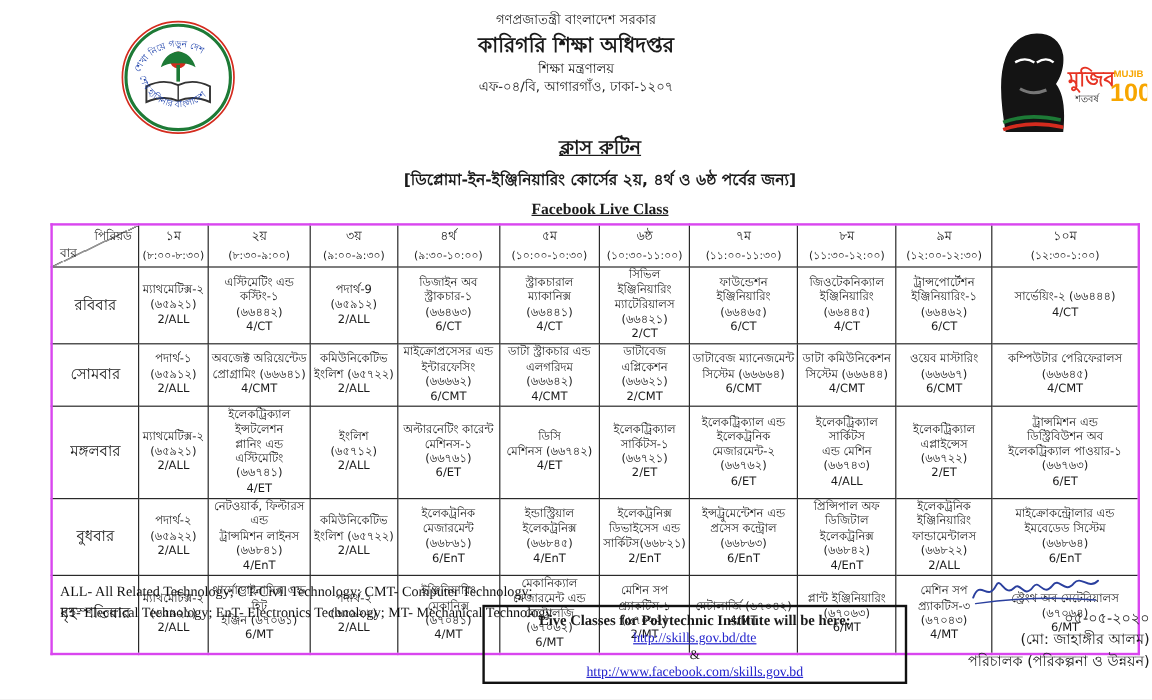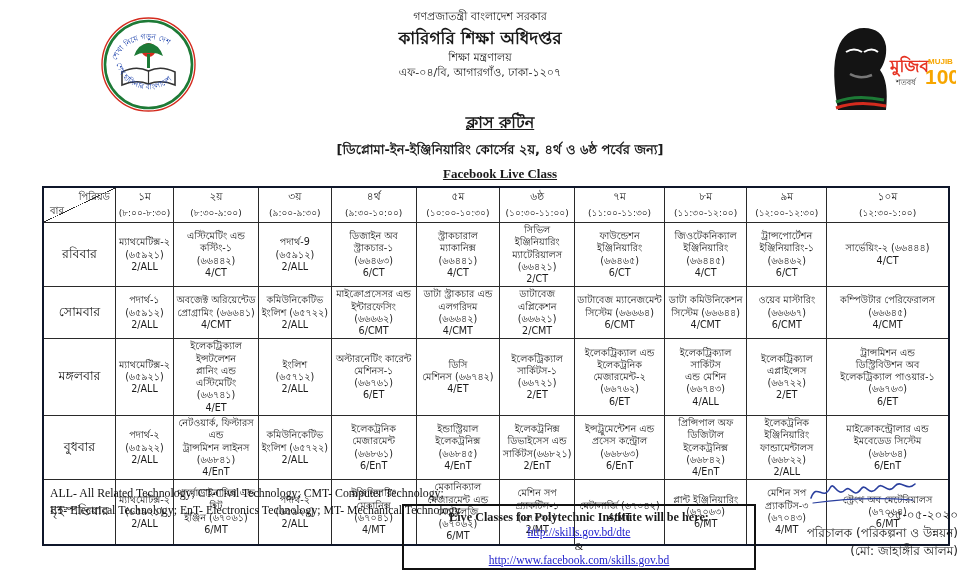--- a/index.html
+++ b/index.html
@@ -18,21 +18,21 @@
   .routine-title{font-size:16px;font-weight:bold;text-decoration:underline;}
   .course-note{font-size:13px;font-weight:bold;margin-top:3px;}
   .fb-live{font-size:13px;font-weight:bold;text-decoration:underline;margin-top:5px;
            font-family:"Liberation Serif",serif;}
   
   .tablewrap{position:absolute;left:42px;top:186px;width:908px;height:294px;}
   table.routine{border-collapse:collapse;table-layout:fixed;width:100%;height:100%;
                 background:#fff;}
   table.routine th,table.routine td{border:1px solid #2a2a2a;padding:1px 2px;vertical-align:middle;
                 text-align:center;overflow:hidden;}
-  table.routine{border:2px solid #0f172a;}
+  table.routine{border:2px solid #d946ef;}
   .pl{display:block;font-size:10.5px;font-weight:normal;}
   .pt{display:block;font-size:9px;font-weight:normal;}
   td.day{font-size:12.5px;margin-top:33px;}
   td.cell{font-size:9.6px;line-height:1.28;white-space:pre-line;}
   th.corner{position:relative;background-image:linear-gradient(to bottom right,
             transparent 49.4%,#2a2a2a 49.4%,#2a2a2a 50.6%,transparent 50.6%);}
   th.corner .ct{position:absolute;top:1px;right:5px;font-size:10px;font-weight:normal;}
   th.corner .cb{position:absolute;bottom:2px;left:6px;font-size:10px;font-weight:normal;}
   
   .legend{position:absolute;left:50px;top:485px;font-family:"Liberation Serif",serif;
@@ -356,17 +356,17 @@
     <div class="amp">&amp;</div>
     <a class="live-link" href="#">http://www.facebook.com/skills.gov.bd</a>
   </div>
 
   <div class="sign">
     <svg class="scribble" width="120" height="32" viewBox="0 0 120 32">
       <path d="M8,22 C14,6 20,26 27,12 C31,4 34,22 42,14 C48,8 50,24 58,13 C63,6 66,22 74,12 C80,4 84,20 92,10 C98,3 104,16 112,8" fill="none" stroke="#2a3f9e" stroke-width="1.6" stroke-linecap="round"></path>
       <path d="M10,27 Q60,20 110,24" fill="none" stroke="#2a3f9e" stroke-width="1.2" stroke-linecap="round"></path>
     </svg>
     <div class="sign-line">০৫-০৫-২০২০</div>
+    <div class="sign-line">(মো: জাহাঙ্গীর আলম)</div>
     <div class="sign-line">পরিচালক (পরিকল্পনা ও উন্নয়ন)</div>
-    <div class="sign-line">(মো: জাহাঙ্গীর আলম)</div>
   </div>
 
 </div>
 
 </body></html>

